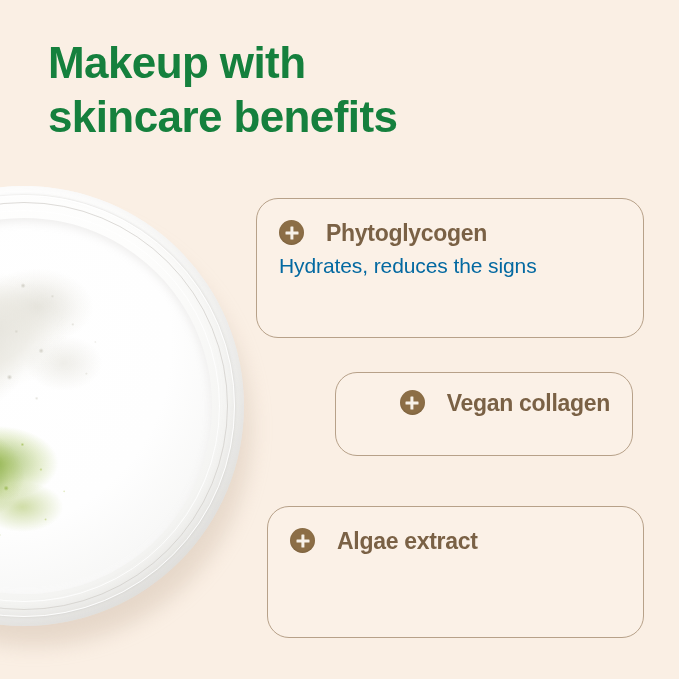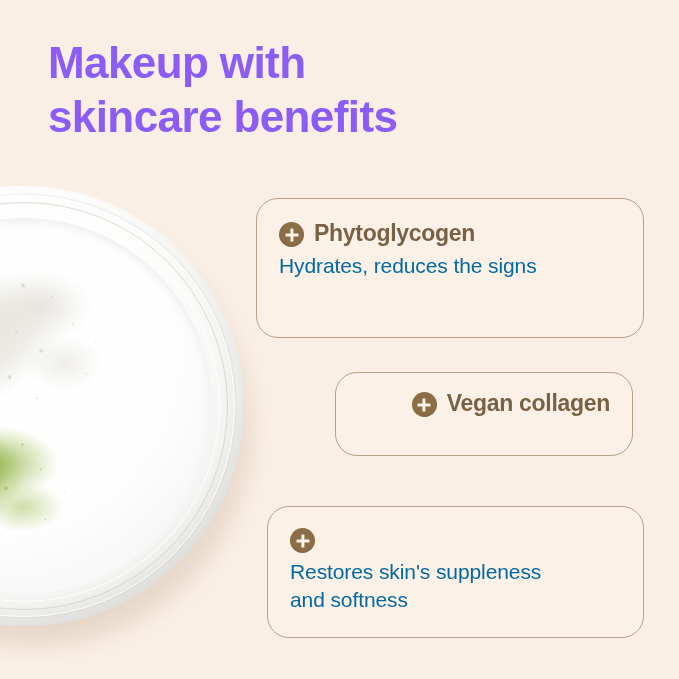--- a/index.html
+++ b/index.html
@@ -20,21 +20,21 @@
   
   .headline {
     position: absolute;
     left: 48px;
     top: 36px;
     width: 560px;
     font-size: 44px;
     line-height: 54px;
     font-weight: 700;
     letter-spacing: -0.6px;
-    color: #8b5cf6;
+    color: #15803d;
     z-index: 5;
   }
   .headline .line { display: block; white-space: pre; }
 
   
   .photo-stage {
     position: absolute;
     left: -196px;
     top: 186px;
     width: 452px;
@@ -198,22 +198,22 @@
     padding: 0 22px;
   }
   .card-1 .card-inner { top: 21px; }
   .card-2 .card-inner { top: 17px; }
   .card-3 .card-inner { top: 21px; }
 
   .card-2 .card-inner { text-align: right; }
 
   .card-head {
     display: flex;
-    align-items: flex-end;
-    gap: 10px;
+    align-items: flex-start;
+    gap: 22px;
     margin-bottom: 5px;
   }
   .card-2 .card-head { justify-content: flex-end; }
 
   .plus-badge {
     flex: 0 0 auto;
     width: 25px;
     height: 25px;
     border-radius: 50%;
     background: #8C6E46;
@@ -294,19 +294,16 @@
       <span class="plus-badge"></span>
       <span class="card-title">Vegan collagen</span>
     </div>
   </div>
 </div>
 
 <div class="card card-3">
   <div class="card-inner">
     <div class="card-head">
       <span class="plus-badge"></span>
-    </div>
-    <div class="card-desc">
-      <span class="line">Restores skin's suppleness</span>
-      <span class="line">and softness</span>
+      <span class="card-title">Algae extract</span>
     </div>
   </div>
 </div>
 
 </body></html>

